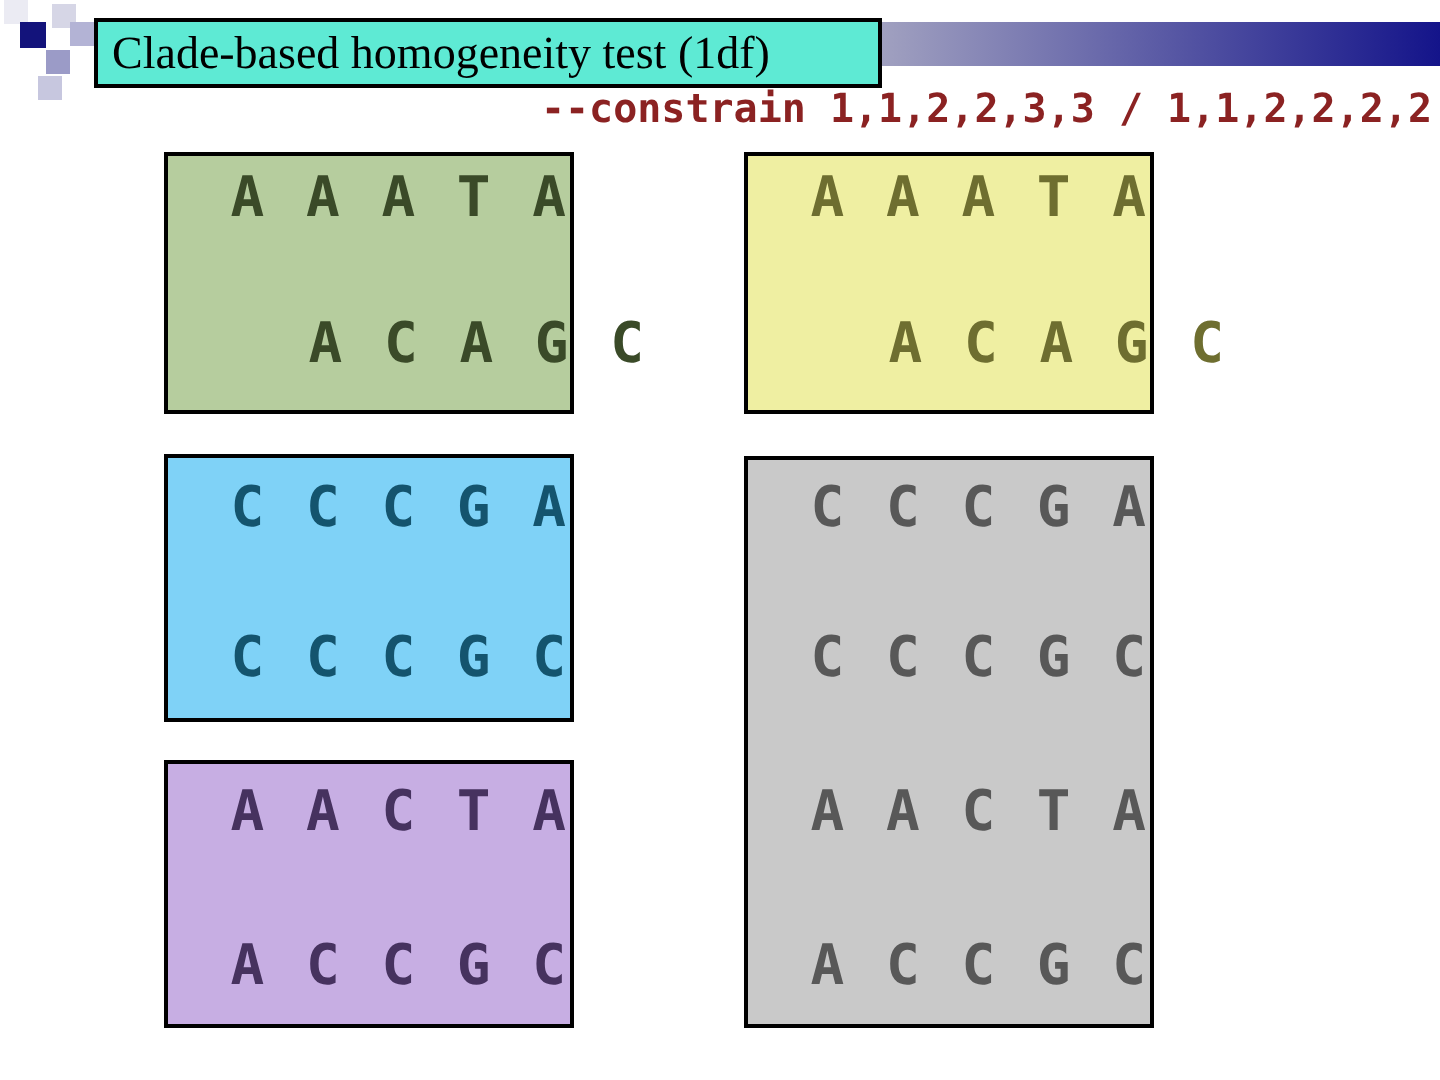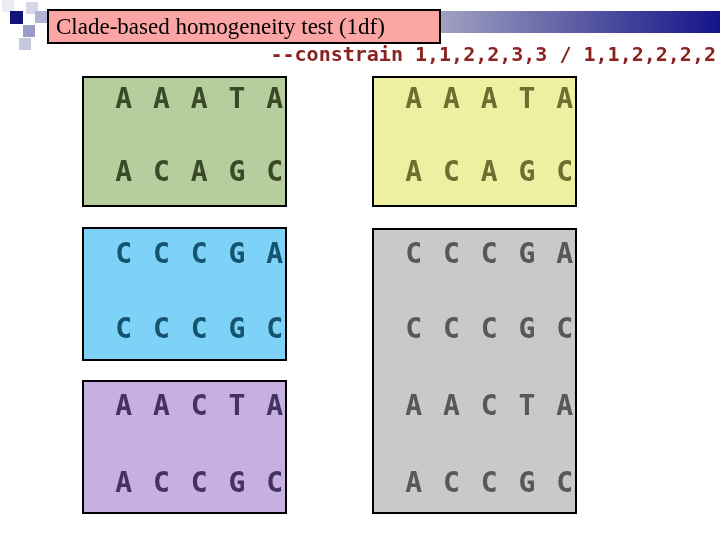--- a/index.html
+++ b/index.html
@@ -13,21 +13,21 @@
   #sq3{left:10px;top:11px;width:13px;height:13px;}
   #sq4{left:35px;top:11px;width:12px;height:12px;}
   #sq5{left:23px;top:25px;width:12px;height:12px;}
   #sq6{left:19px;top:38px;width:12px;height:12px;}
 
   
   .gradient-bar{position:absolute;left:430px;top:11px;width:290px;height:22px;
                 background:linear-gradient(to right,#a6a6c2,#14148a);z-index:1;}
 
   
-  .title-box{position:absolute;left:47px;top:9px;width:394px;height:35px;background:#fca5a5;
+  .title-box{position:absolute;left:47px;top:9px;width:394px;height:35px;background:#5eead4;
              border:2px solid #000;box-sizing:border-box;display:flex;align-items:center;
              padding-left:7px;z-index:2;}
   .title-text{font-family:"Liberation Serif",serif;font-size:23px;color:#000;white-space:nowrap;}
 
   
   .constraint{position:absolute;top:44px;right:4px;font-family:"DejaVu Sans Mono",monospace;
               font-weight:bold;font-size:20px;line-height:1;white-space:pre;z-index:3;}
 
   
   .box{position:absolute;border:2px solid #000;box-sizing:border-box;
@@ -36,21 +36,21 @@
   .col-r{left:372px;width:205px;}
   #box-green{top:76px;height:131px;}
   #box-yellow{top:76px;height:131px;}
   #box-blue{top:227px;height:134px;}
   #box-purple{top:380px;height:134px;}
   #box-gray{top:228px;height:286px;}
 
   .seq{position:absolute;left:0;width:100%;text-align:right;line-height:1;
        letter-spacing:2px;white-space:pre;}
   #box-green  .seq:nth-child(1),#box-yellow .seq:nth-child(1){top:7px;}
-  #box-green  .seq:nth-child(2),#box-yellow .seq:nth-child(2){top:80px;}
+  #box-green  .seq:nth-child(2),#box-yellow .seq:nth-child(2){top:80px;padding-left:39px;}
   #box-blue   .seq:nth-child(1){top:11px;}
   #box-blue   .seq:nth-child(2){top:86px;}
   #box-purple .seq:nth-child(1){top:10px;}
   #box-purple .seq:nth-child(2){top:87px;}
   #box-gray   .seq:nth-child(1){top:10px;}
   #box-gray   .seq:nth-child(2){top:85px;}
   #box-gray   .seq:nth-child(3){top:162px;}
   #box-gray   .seq:nth-child(4){top:239px;}
 </style>
 </head>

